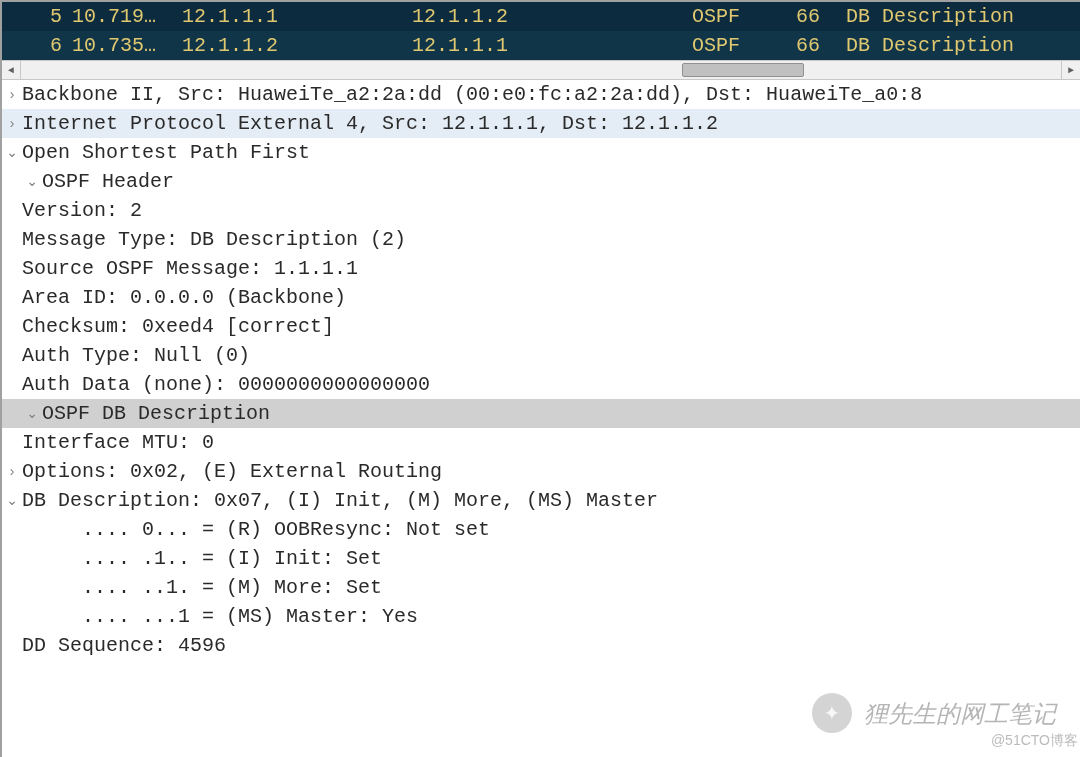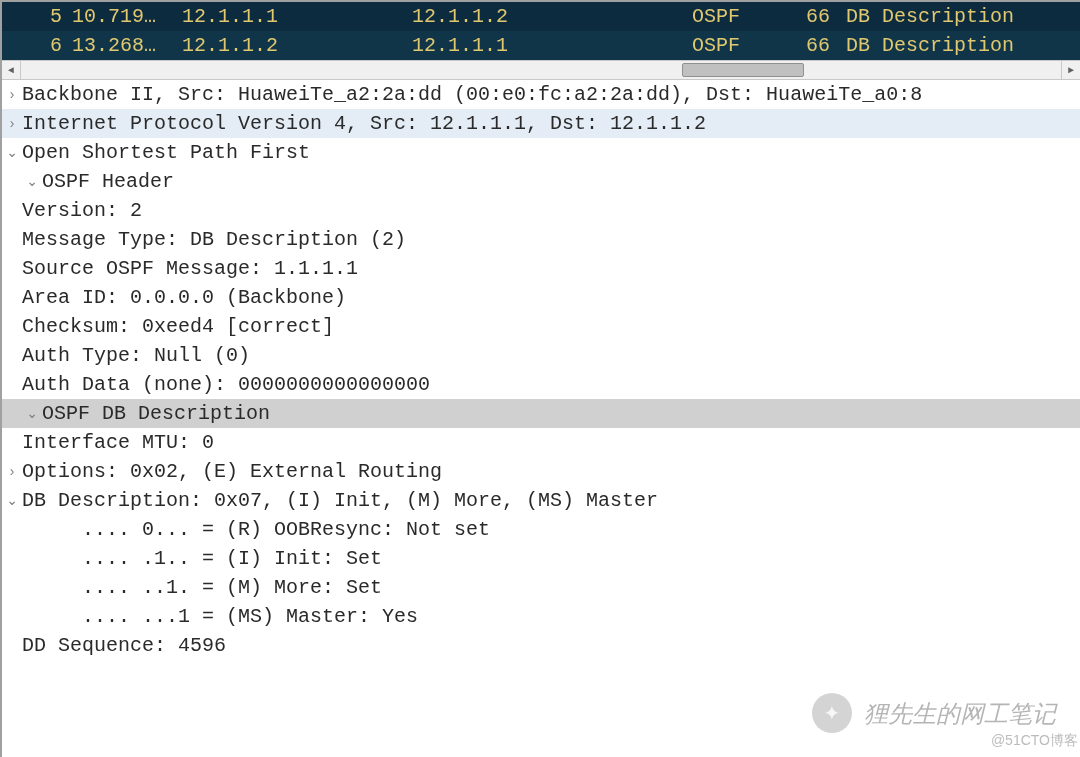--- a/index.html
+++ b/index.html
@@ -5,21 +5,21 @@
 html,body{margin:0;padding:0;width:1080px;height:757px;font-family:"Consolas","Courier New",monospace;font-size:20px;line-height:29px;color:#2a2a2a;background:#fff;overflow:hidden;border:1px solid #a0a0a0;box-sizing:border-box}
 .pkt-list{background:#0d2b3e;overflow:hidden}
 .pkt-row{display:flex;padding:0 14px;height:29px;align-items:center}
 .pkt-row.alt{background:#103548}
 .pkt-row span{color:#e0c870;white-space:pre}
 .c-no{width:46px;text-align:right;padding-right:10px}
 .c-time{width:110px}
 .c-src{width:230px}
 .c-dst{width:280px}
 .c-proto{width:104px}
-.c-len{width:44px;text-align:center;padding-right:6px}
+.c-len{width:44px;text-align:left;padding-right:6px}
 .c-info{flex:1}
 .hscroll{height:18px;background:#f0f0f0;border-top:1px solid #c8c8c8;border-bottom:1px solid #c8c8c8;position:relative}
 .hscroll .lar{position:absolute;left:0;top:0;width:18px;height:100%;border-right:1px solid #c8c8c8;color:#606060;font-size:10px;display:flex;align-items:center;justify-content:center}
 .hscroll .rar{position:absolute;right:0;top:0;width:18px;height:100%;border-left:1px solid #c8c8c8;color:#606060;font-size:10px;display:flex;align-items:center;justify-content:center}
 .hscroll .thumb{position:absolute;left:680px;top:2px;width:120px;height:12px;background:#c0c0c0;border:1px solid #909090;border-radius:2px}
 .detail{overflow:hidden}
 .drow{display:flex;align-items:center;height:29px;white-space:pre}
 .drow.hl{background:#e4edf5}
 .drow.sel{background:#d0d0d0}
 .tw{display:inline-flex;width:20px;justify-content:center;color:#808080;font-family:sans-serif;font-size:14px}
@@ -39,38 +39,38 @@
     <span class="c-no">5</span>
     <span class="c-time">10.719…</span>
     <span class="c-src">12.1.1.1</span>
     <span class="c-dst">12.1.1.2</span>
     <span class="c-proto">OSPF</span>
     <span class="c-len">66</span>
     <span class="c-info">DB Description</span>
   </div>
   <div class="pkt-row alt">
     <span class="c-no">6</span>
-    <span class="c-time">13.268…</span>
+    <span class="c-time">10.735…</span>
     <span class="c-src">12.1.1.2</span>
     <span class="c-dst">12.1.1.1</span>
     <span class="c-proto">OSPF</span>
     <span class="c-len">66</span>
     <span class="c-info">DB Description</span>
   </div>
 </div>
 
 <div class="hscroll">
   <div class="lar">◄</div>
   <div class="thumb"></div>
   <div class="rar">►</div>
 </div>
 
 <div class="detail">
   <div class="drow ind0"><span class="tw">›</span><span>Backbone II, Src: HuaweiTe_a2:2a:dd (00:e0:fc:a2:2a:dd), Dst: HuaweiTe_a0:8</span></div>
-  <div class="drow ind0 hl"><span class="tw">›</span><span>Internet Protocol Version 4, Src: 12.1.1.1, Dst: 12.1.1.2</span></div>
+  <div class="drow ind0 hl"><span class="tw">›</span><span>Internet Protocol External 4, Src: 12.1.1.1, Dst: 12.1.1.2</span></div>
   <div class="drow ind0"><span class="tw">⌄</span><span>Open Shortest Path First</span></div>
   <div class="drow ind1"><span class="tw">⌄</span><span>OSPF Header</span></div>
   <div class="drow ind2"><span class="tw"></span><span>Version: 2</span></div>
   <div class="drow ind2"><span class="tw"></span><span>Message Type: DB Description (2)</span></div>
   <div class="drow ind2"><span class="tw"></span><span>Source OSPF Message: 1.1.1.1</span></div>
   <div class="drow ind2"><span class="tw"></span><span>Area ID: 0.0.0.0 (Backbone)</span></div>
   <div class="drow ind2"><span class="tw"></span><span>Checksum: 0xeed4 [correct]</span></div>
   <div class="drow ind2"><span class="tw"></span><span>Auth Type: Null (0)</span></div>
   <div class="drow ind2"><span class="tw"></span><span>Auth Data (none): 0000000000000000</span></div>
   <div class="drow ind1 sel"><span class="tw">⌄</span><span>OSPF DB Description</span></div>

